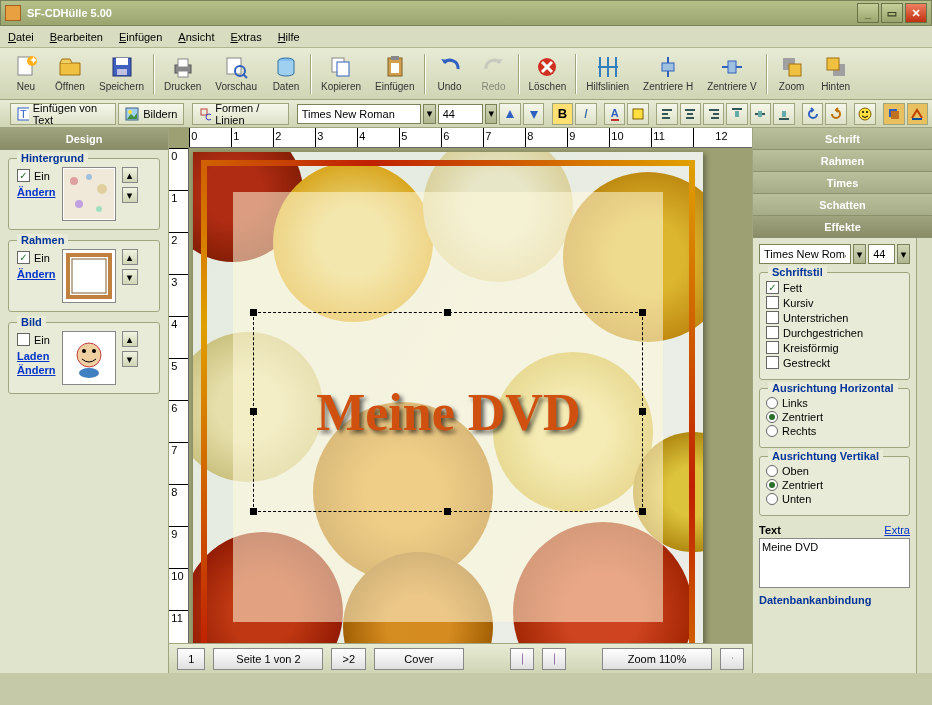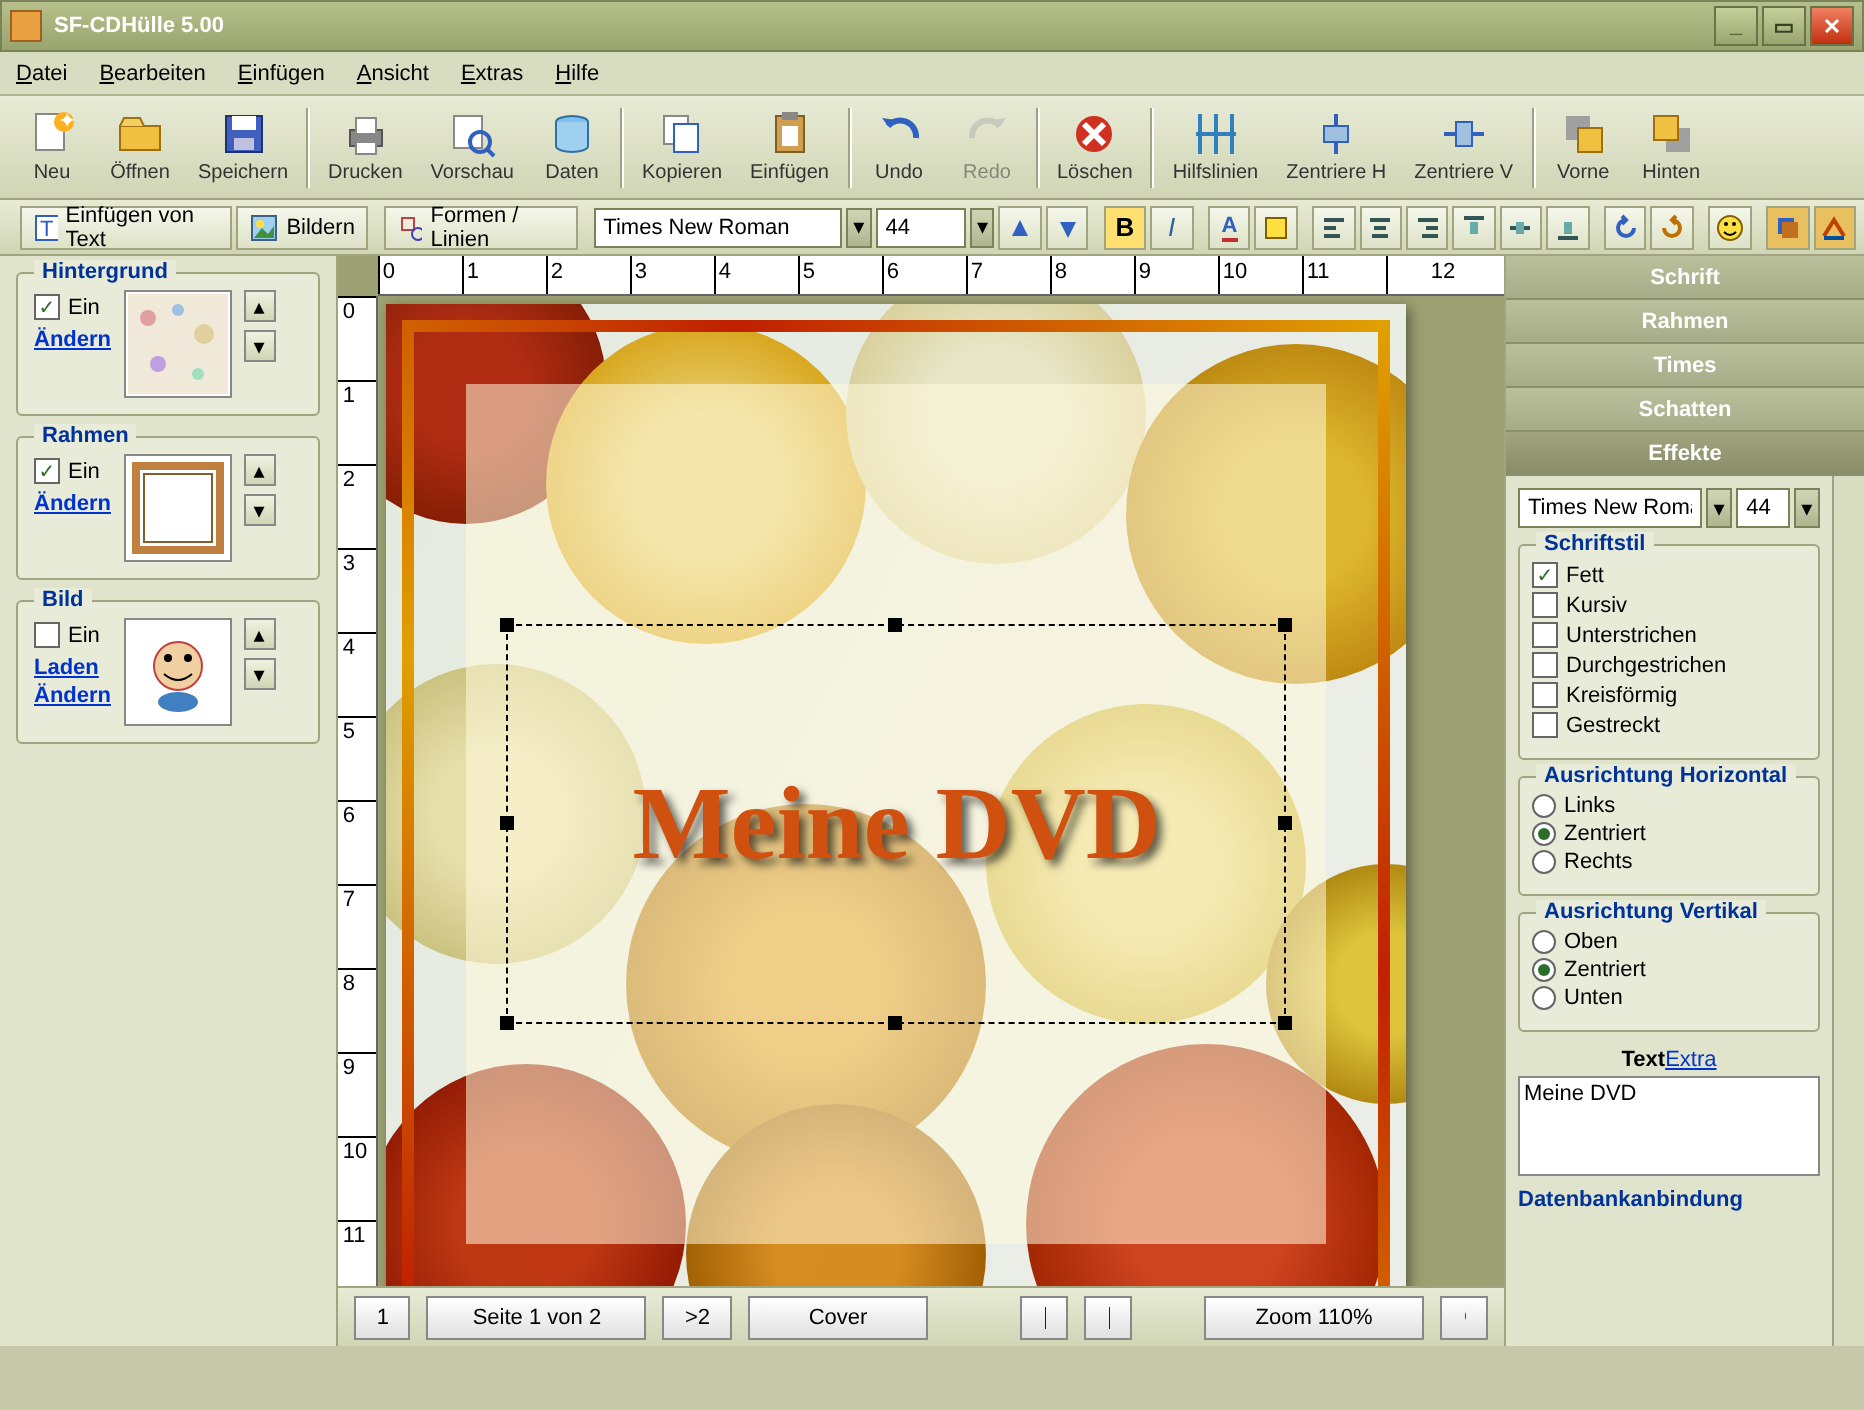--- a/index.html
+++ b/index.html
@@ -65,21 +65,21 @@
 .bbtn { height: 22px; padding: 0 10px; border: 1px solid #888; background: linear-gradient(#fff,#e0e0e0); cursor: pointer; display: flex; align-items: center; }
 
 .rightpanel { width: 180px; background: #e0e4cc; border-left: 1px solid #a0a580; display: flex; flex-direction: column; }
 .rightcontent { flex: 1; padding: 6px; overflow-y: auto; overflow-x: hidden; }
 .rgroupbox { border: 1px solid #a0a580; border-radius: 3px; padding: 6px 6px 8px 6px; margin-bottom: 8px; position: relative; background: #e8ebd8; }
 .rgroupbox .glabel { position: absolute; top: -7px; left: 8px; background: #e8ebd8; padding: 0 4px; color: #003399; font-weight: bold; }
 .chk, .rad { display: flex; align-items: center; gap: 4px; margin: 2px 0; cursor: pointer; }
 .chkbox { width: 13px; height: 13px; border: 1px solid #666; background: #fff; display: flex; align-items: center; justify-content: center; font-size: 10px; color: #2a6e2a; }
 .radbox { width: 12px; height: 12px; border: 1px solid #666; border-radius: 50%; background: #fff; display: flex; align-items: center; justify-content: center; }
 .radbox .dot { width: 6px; height: 6px; background: #2a6e2a; border-radius: 50%; }
-.textlabel { display: flex; justify-content: center; font-weight: bold; margin-top: 4px; }
+.textlabel { display: flex; justify-content: space-between; font-weight: bold; margin-top: 4px; }
 .textlabel .extra { color: #0033cc; text-decoration: underline; cursor: pointer; font-weight: normal; }
 .textarea { width: 100%; height: 50px; border: 1px solid #888; background: #fff; padding: 2px; margin-top: 2px; }
 .dbhdr { color: #003399; font-weight: bold; margin-top: 6px; }
 .vsep2 { width: 4px; background: #c5c9a7; }
 .scrollbar-v { width: 16px; background: #d8ddc1; border-left: 1px solid #a0a580; }
 
 svg { display: block; }
 </style>
 </head>
 <body>
@@ -244,21 +244,21 @@
       <div class="tlabel">Zentriere V</div>
     </div>
     <div class="tsep"></div>
     <div class="tbtn">
       <div class="ticon">
         <svg width="24" height="24">
           <rect x="3" y="3" width="12" height="12" fill="#a0a0a0"></rect>
           <rect x="9" y="9" width="12" height="12" fill="#f0c040" stroke="#a07010"></rect>
         </svg>
       </div>
-      <div class="tlabel">Vorne</div>
+      <div class="tlabel">Zoom</div>
     </div>
     <div class="tbtn">
       <div class="ticon">
         <svg width="24" height="24">
           <rect x="9" y="9" width="12" height="12" fill="#a0a0a0"></rect>
           <rect x="3" y="3" width="12" height="12" fill="#f0c040" stroke="#a07010"></rect>
         </svg>
       </div>
       <div class="tlabel">Hinten</div>
     </div>
@@ -397,20 +397,21 @@
       <svg width="14" height="14">
         <path d="M2 11 L7 3 L12 11" fill="none" stroke="#c04000" stroke-width="2"></path>
         <line x1="2" y1="12" x2="12" y2="12" stroke="#0050a0" stroke-width="2"></line>
       </svg>
     </div>
 </div>
 
 <div class="mainrow">
 
   <div class="leftpanel">
+    <div class="panelhdr sel">Design</div>
     <div class="leftcontent">
       <div class="groupbox">
         <div class="glabel">Hintergrund</div>
         <div class="row">
           <div class="links">
             <div class="chk">
                 <div class="chkbox">✓</div>
                 <span>Ein</span>
               </div>
             <div class="link">Ändern</div>

